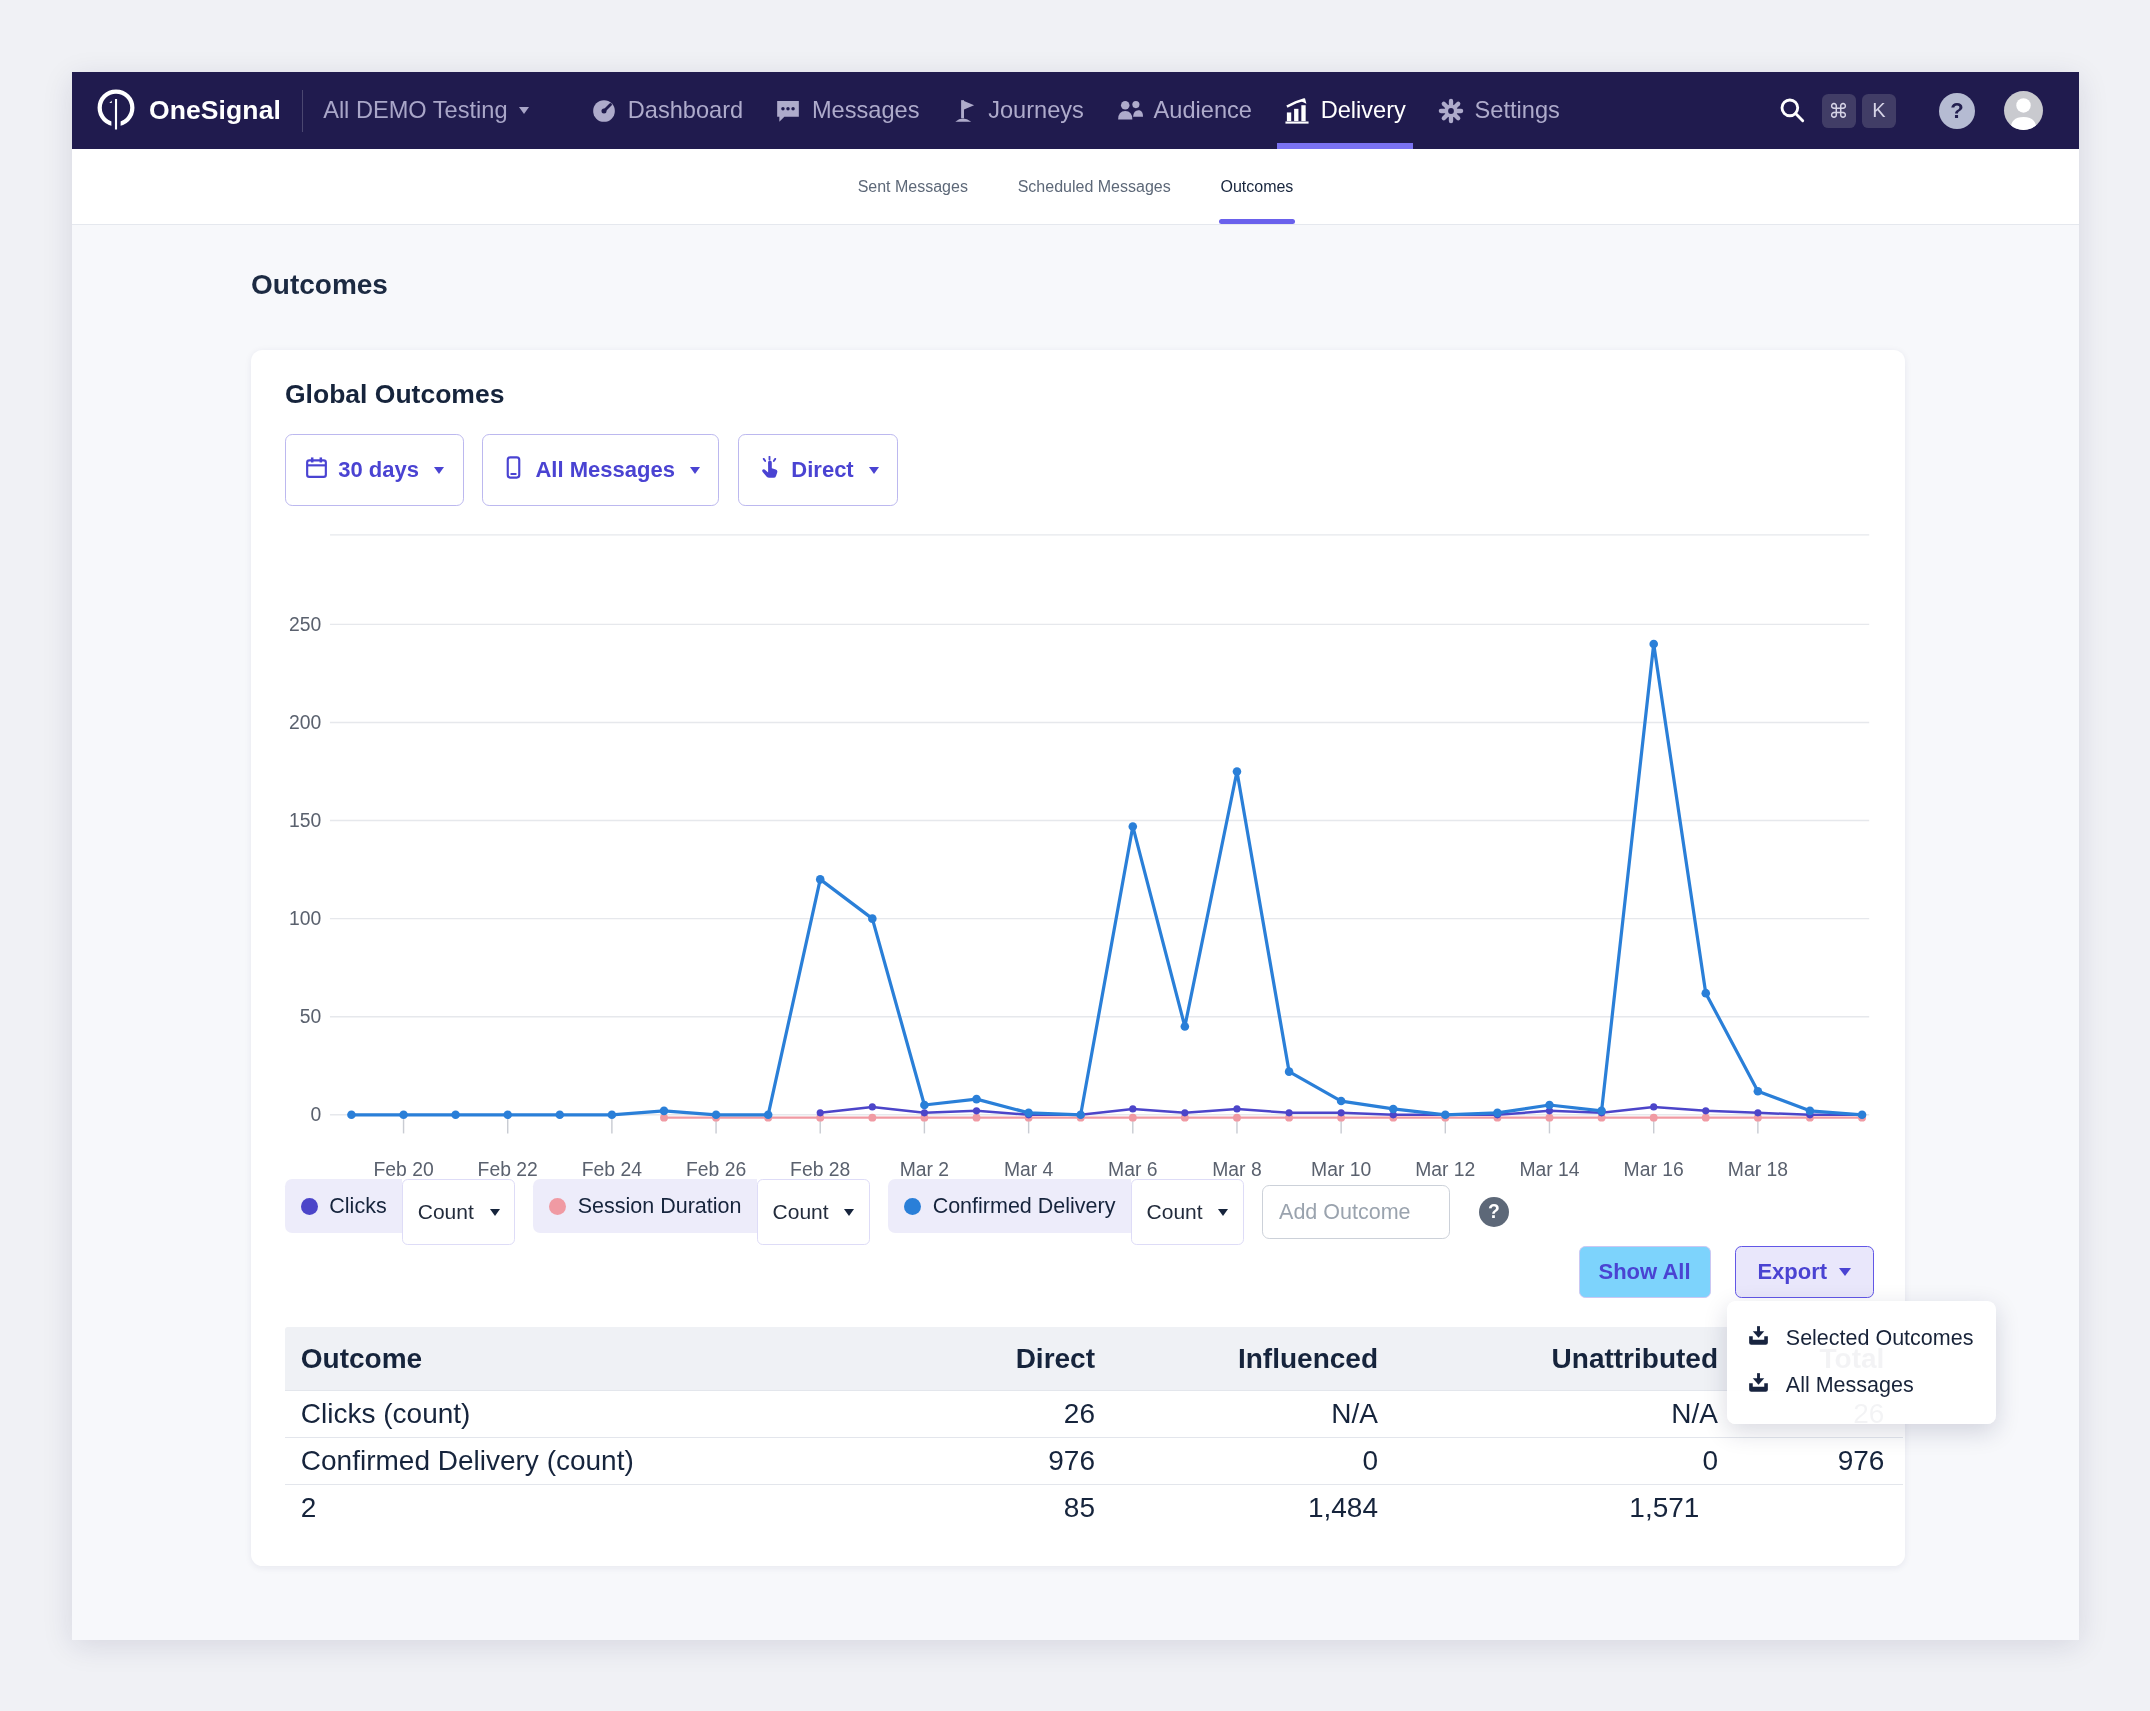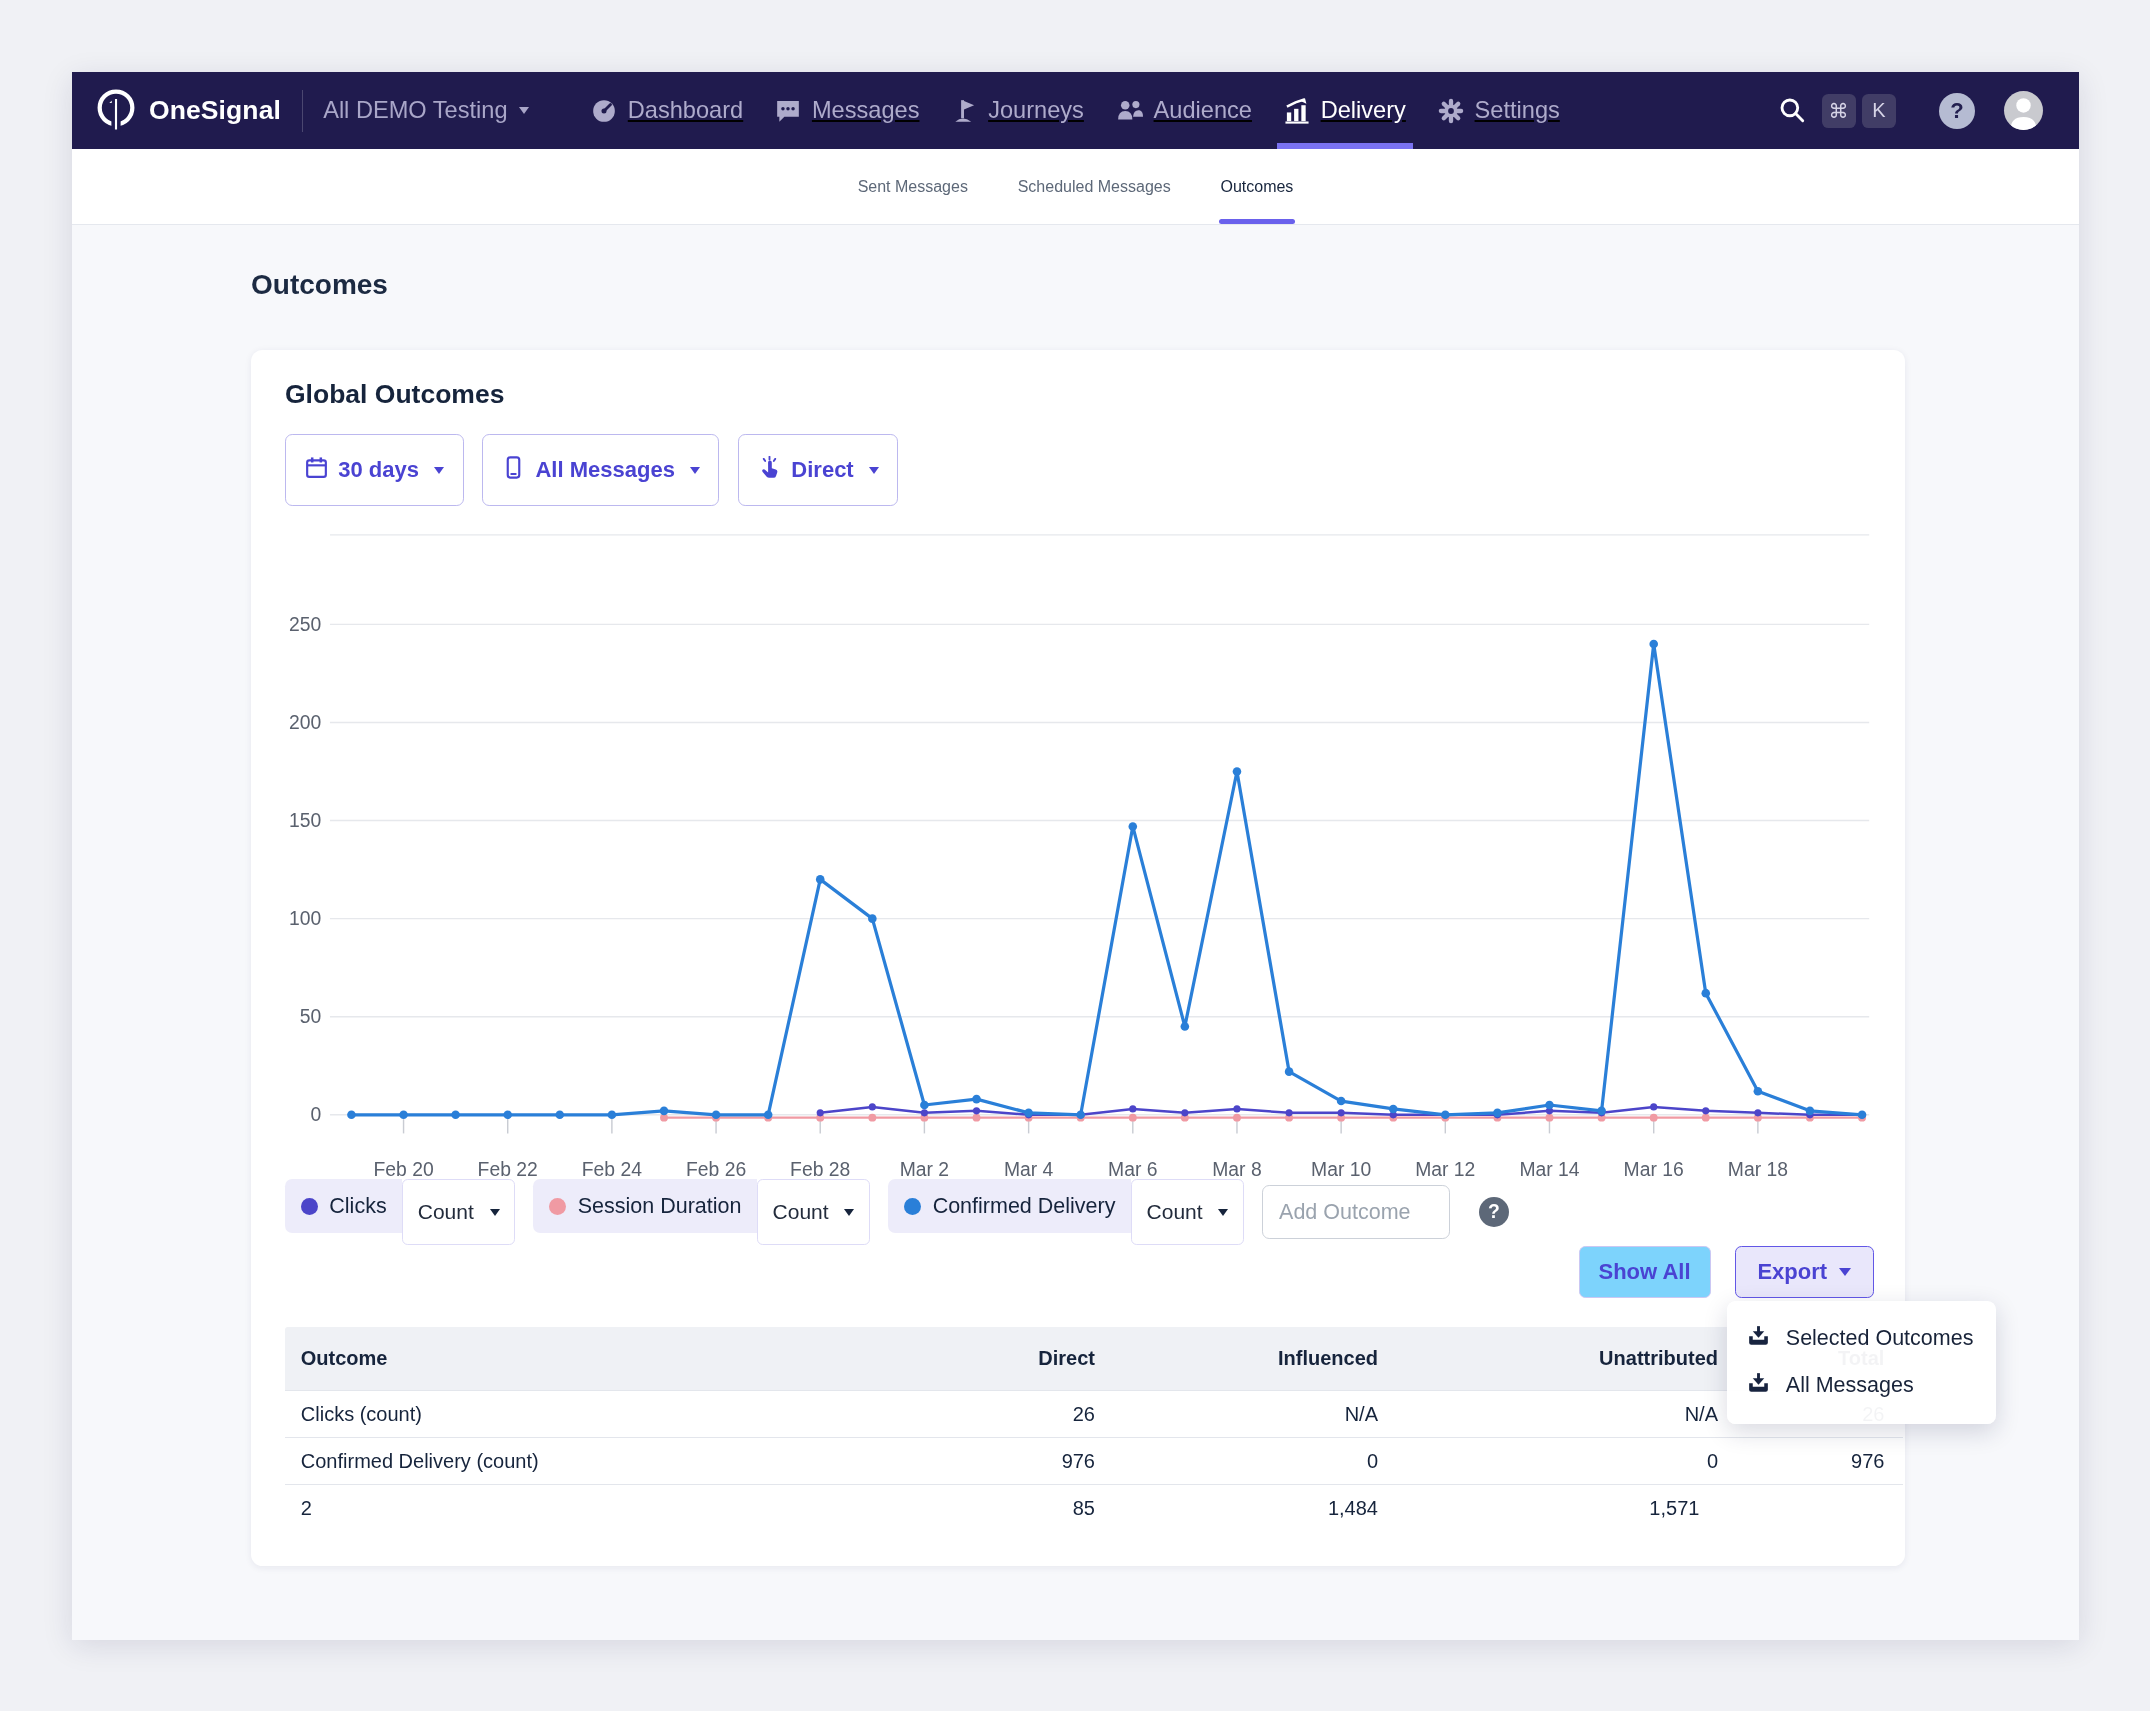--- a/index.html
+++ b/index.html
@@ -10,21 +10,21 @@
 
   
   .navbar { position:relative; height:77px; background:#201b4e; display:flex; align-items:center; }
   .brand { display:flex; align-items:center; gap:11.5px; margin-left:21.5px; cursor:pointer; }
   .brand-name { color:#ffffff; font-size:26.5px; font-weight:700; letter-spacing:0.1px; }
   .vdiv { width:0.7px; height:42px; background:#4b4770; margin:0 20px 0 21.5px; }
   .app-selector { display:flex; align-items:center; gap:11.5px; color:#a9a6c8; font-size:23.6px; cursor:pointer; }
   .caret { width:0; height:0; border-left:7.2px solid transparent; border-right:7.2px solid transparent;
            border-top:9.3px solid currentColor; display:inline-block; }
   .caret.small { border-left-width:5.7px; border-right-width:5.7px; border-top-width:7.9px; }
-  .nav-items { display:flex; gap:32px; margin-left:62px; height:100%;text-decoration:underline; }
+  .nav-items { display:flex; gap:32px; margin-left:62px; height:100%; }
   .nav-item { position:relative; display:flex; align-items:center; gap:10.7px; height:100%;
               color:#aeabcb; font-size:23.6px; cursor:pointer; }
   .nav-item svg { display:block; }
   .nav-item.active { color:#ffffff; }
   .nav-item.active::after { content:""; position:absolute; left:-7.2px; right:-7.2px; bottom:0;
                             height:5.7px; background:#7a72f1; }
   .nav-right { margin-left:auto; display:flex; align-items:center; margin-right:36px; }
   .kbd { width:34px; height:34px; border-radius:6.4px; background:#413d66; color:#d6d4e6;
          font-size:20px; display:flex; align-items:center; justify-content:center; margin-left:6.4px; cursor:pointer;}
   .icon-search { margin-right:8.6px; cursor:pointer; }
@@ -80,21 +80,21 @@
                margin-left:10px; cursor:pointer; }
 
   .actions-row { position:absolute; top:896px; right:31.5px; display:flex; gap:24px; }
   .btn { height:52px; border-radius:6.4px; font-size:22px; font-weight:600; color:#4a43d2;
          display:flex; align-items:center; justify-content:center; cursor:pointer; }
   .btn-showall { width:132px; background:#7dd3fc; border:1.4px solid #cbc7f3; }
   .btn-export { width:139px; background:#e9e7fb; border:1.4px solid #6257e6; gap:11.5px; }
   .btn-export .caret { color:#4a43d2; border-left-width:6.4px; border-right-width:6.4px; border-top-width:8.6px; }
 
   
-  .table { position:absolute; left:34px; top:977px; width:1618px; font-size:20px; color:#16243c; }
+  .table { position:absolute; left:34px; top:977px; width:1618px; font-size:28px; color:#16243c; }
   .trow { display:grid; grid-template-columns:1fr 215px 283px 340px 185px; align-items:center; }
   .thead { background:#eff1f5; height:63px; font-weight:700; border-radius:2.9px 2.9px 0 0; }
   .tbody-row { height:47px; border-top:0.7px solid #e3e6ec; background:#fff; }
   .trow > div:first-child { padding-left:15.8px; text-align:left; }
   .trow > div { text-align:right; }
   .trow > div:last-child { padding-right:18.6px; }
 
   
   .dropdown { position:absolute; left:1476px; top:951px; width:269px; background:rgba(255,255,255,.95);
               border-radius:8.6px; box-shadow:0 7.2px 24px rgba(20,25,70,.16); padding:14.3px 0; z-index:50; }

